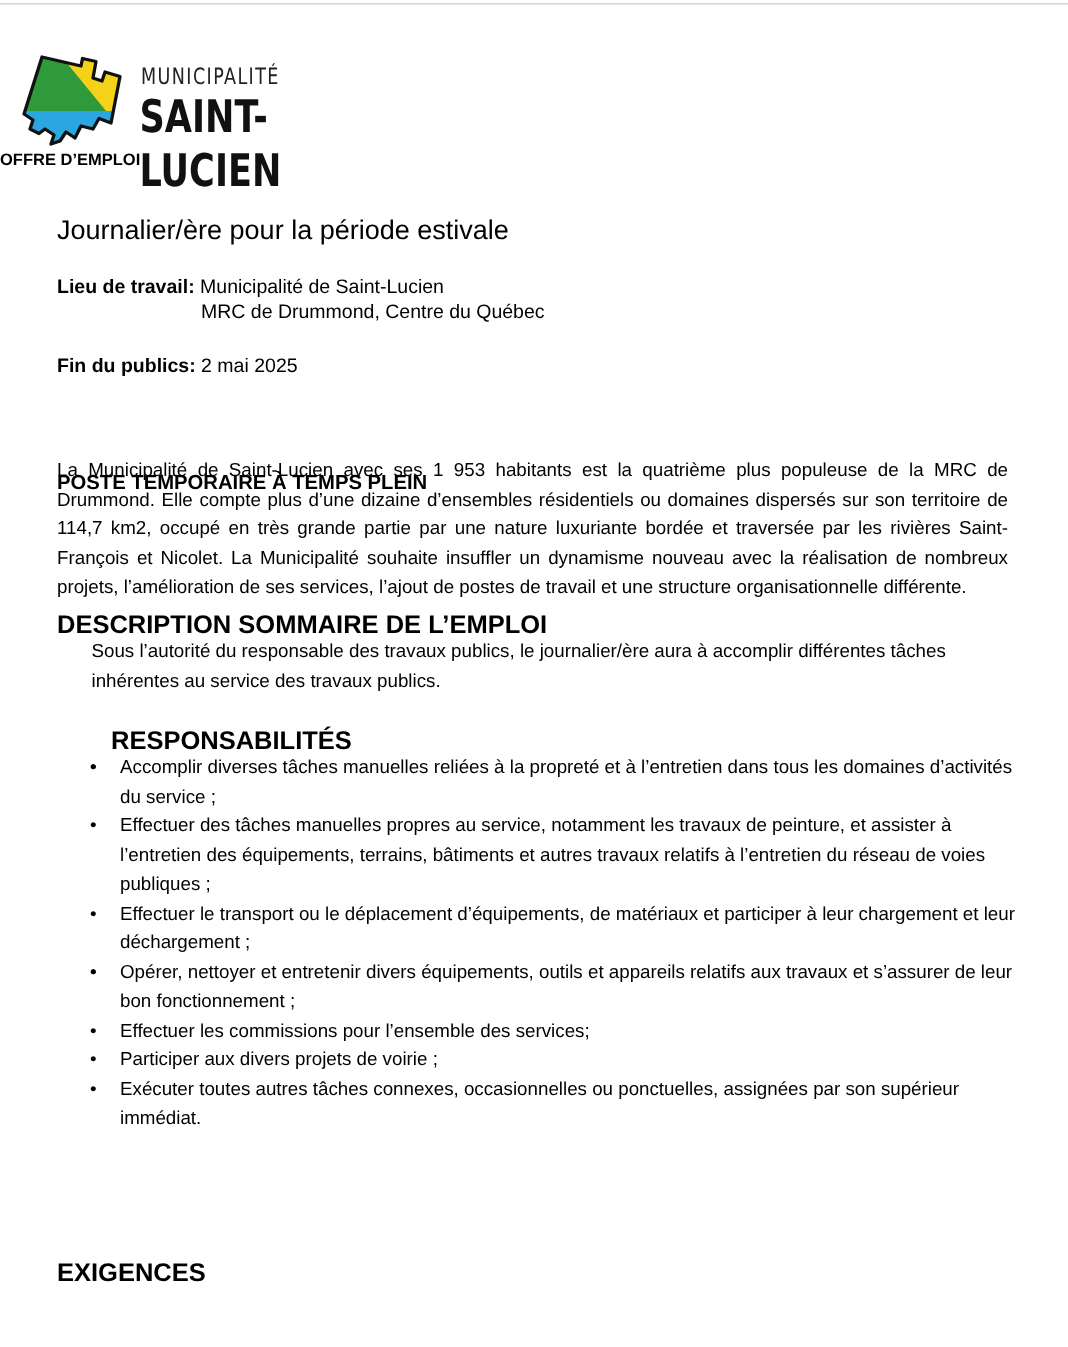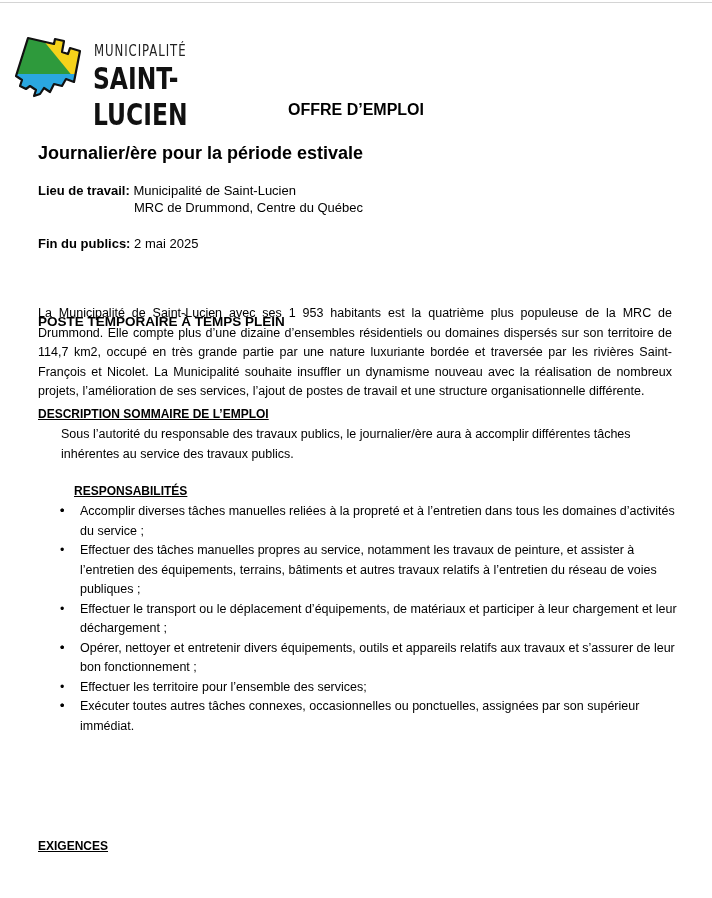--- a/index.html
+++ b/index.html
@@ -6,27 +6,27 @@
     body {
       width: 712px; height: 898px; position: relative; overflow: hidden;
       font-family: "Liberation Sans", sans-serif; color: #000;
     }
     .top-rule { position: absolute; left: 0; top: 2px; width: 712px; height: 1px; background: #d4d4d4; }
     .logo { position: absolute; left: 14px; top: 34px; width: 262px; height: 66px; }
     .logo svg.mark { position: absolute; left: 0; top: 0; width: 70px; height: 66px; }
     .logo .muni { position: absolute; left: 80px; top: 8px; font-family: "DejaVu Sans", sans-serif; font-size: 15px; letter-spacing: 1.2px; color: #222; font-weight: normal; transform: scaleX(0.78); transform-origin: left; }
     .logo .name { position: absolute; left: 79px; top: 27px; font-family: "DejaVu Sans", sans-serif; font-size: 30px; font-weight: bold; color: #111; letter-spacing: 0px; transform: scaleX(0.78); transform-origin: left; line-height: 36px; }
 
-    .title { position: absolute; left: 0; width: 712px; top: 101px; text-align: center; font-weight: bold; font-size: 16px; }
-    .subtitle { position: absolute; left: 38px; top: 143px; font-weight: bold; font-size: 18px; }
+    .title { position: absolute; left: 0; width: 712px; top: 101px; text-align: left; font-weight: bold; font-size: 11px; }
+    .subtitle { position: absolute; left: 38px; top: 143px; font-weight: normal; font-size: 18px; }
     .field { position: absolute; left: 38px; font-size: 13px; line-height: 17px; }
     .field b { font-weight: bold; }
     .field .indent { position: absolute; left: 96px; white-space: nowrap; }
     .section-h { position: absolute; left: 38px; font-weight: bold; font-size: 13.5px; margin-top: 43px; }
-    .small-h { position: absolute; left: 38px; font-weight: bold; font-size: 12px; text-decoration: underline; }
+    .small-h { position: absolute; left: 38px; font-weight: bold; font-size: 17px; }
     .para { position: absolute; left: 38px; width: 634px; font-size: 12.5px; line-height: 19.5px; text-align: justify; }
     .desc { position: absolute; left: 38px; width: 630px; font-size: 12.5px; line-height: 19.5px; }
     ul.resp { position: absolute; left: 38px; top: 502px; width: 640px; margin: 0; padding: 0; list-style: none; font-size: 12.5px; line-height: 19.5px; }
     ul.resp li { position: relative; padding-left: 42px; }
     ul.resp li .bullet { position: absolute; left: 22px; top: 0; }
   </style>
 </head>
 <body>
 
 <div class="top-rule"></div>
@@ -74,18 +74,18 @@
 
 <div class="small-h" style="top:484px;padding-left:36px;">RESPONSABILITÉS</div>
 
 <ul class="resp">
   <li><span class="bullet">•</span></li>
   <li><span class="bullet">•</span><span>Accomplir diverses tâches manuelles reliées à la propreté et à l’entretien dans tous les domaines d’activités du service ;</span></li>
   <li><span class="bullet">•</span><span>Effectuer des tâches manuelles propres au service, notamment les travaux de peinture, et assister à l’entretien des équipements, terrains, bâtiments et autres travaux relatifs à l’entretien du réseau de voies publiques ;</span></li>
   <li><span class="bullet">•</span><span>Effectuer le transport ou le déplacement d’équipements, de matériaux et participer à leur chargement et leur déchargement ;</span></li>
   <li><span class="bullet">•</span></li>
   <li><span class="bullet">•</span><span>Opérer, nettoyer et entretenir divers équipements, outils et appareils relatifs aux travaux et s’assurer de leur bon fonctionnement ;</span></li>
-  <li><span class="bullet">•</span><span>Effectuer les territoire pour l’ensemble des services;</span></li>
-  <li><span class="bullet">•</span></li>
+  <li><span class="bullet">•</span><span>Effectuer les commissions pour l’ensemble des services;</span></li>
+  <li><span class="bullet">•</span><span>Participer aux divers projets de voirie ;</span></li>
   <li><span class="bullet">•</span><span>Exécuter toutes autres tâches connexes, occasionnelles ou ponctuelles, assignées par son supérieur immédiat.</span></li>
 </ul>
 
 <div class="small-h" style="top:839px;">EXIGENCES</div>
 
 </body></html>

